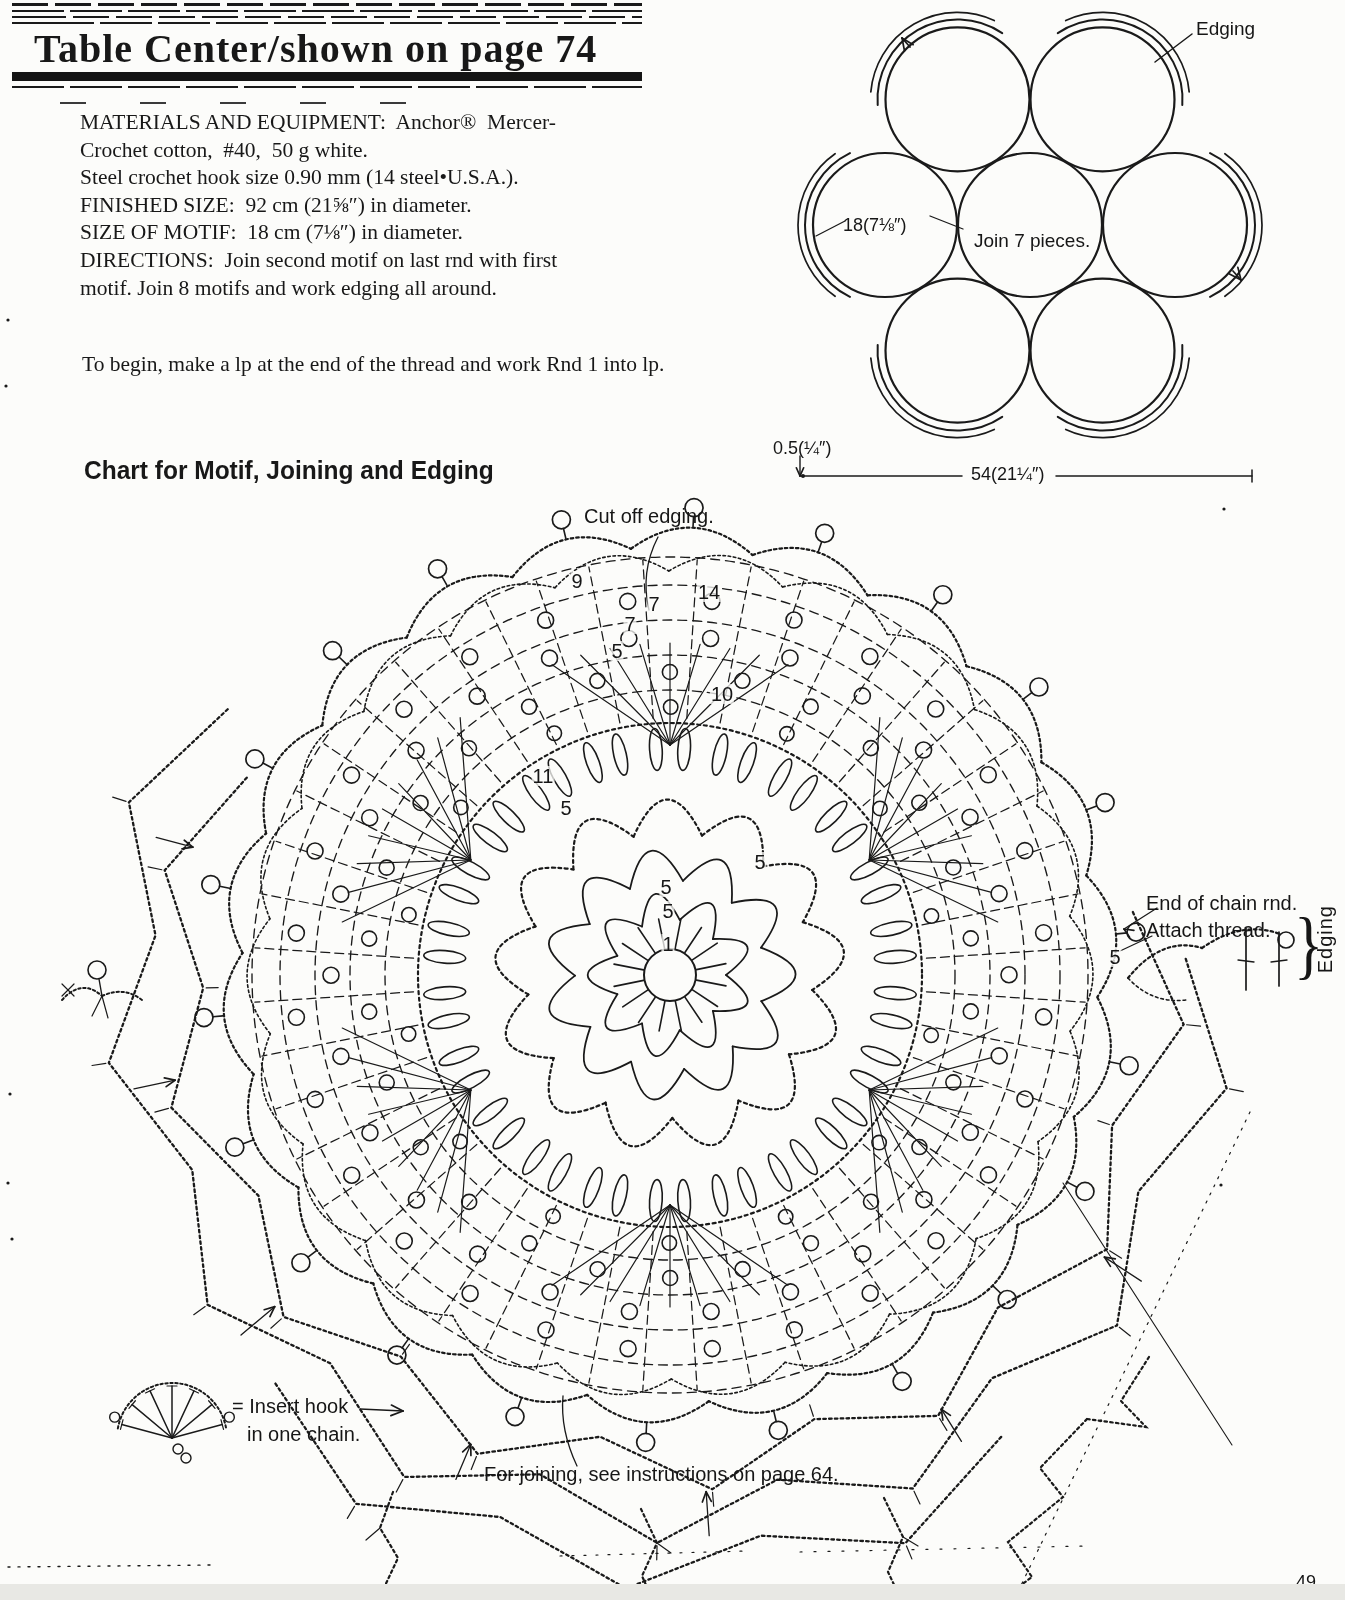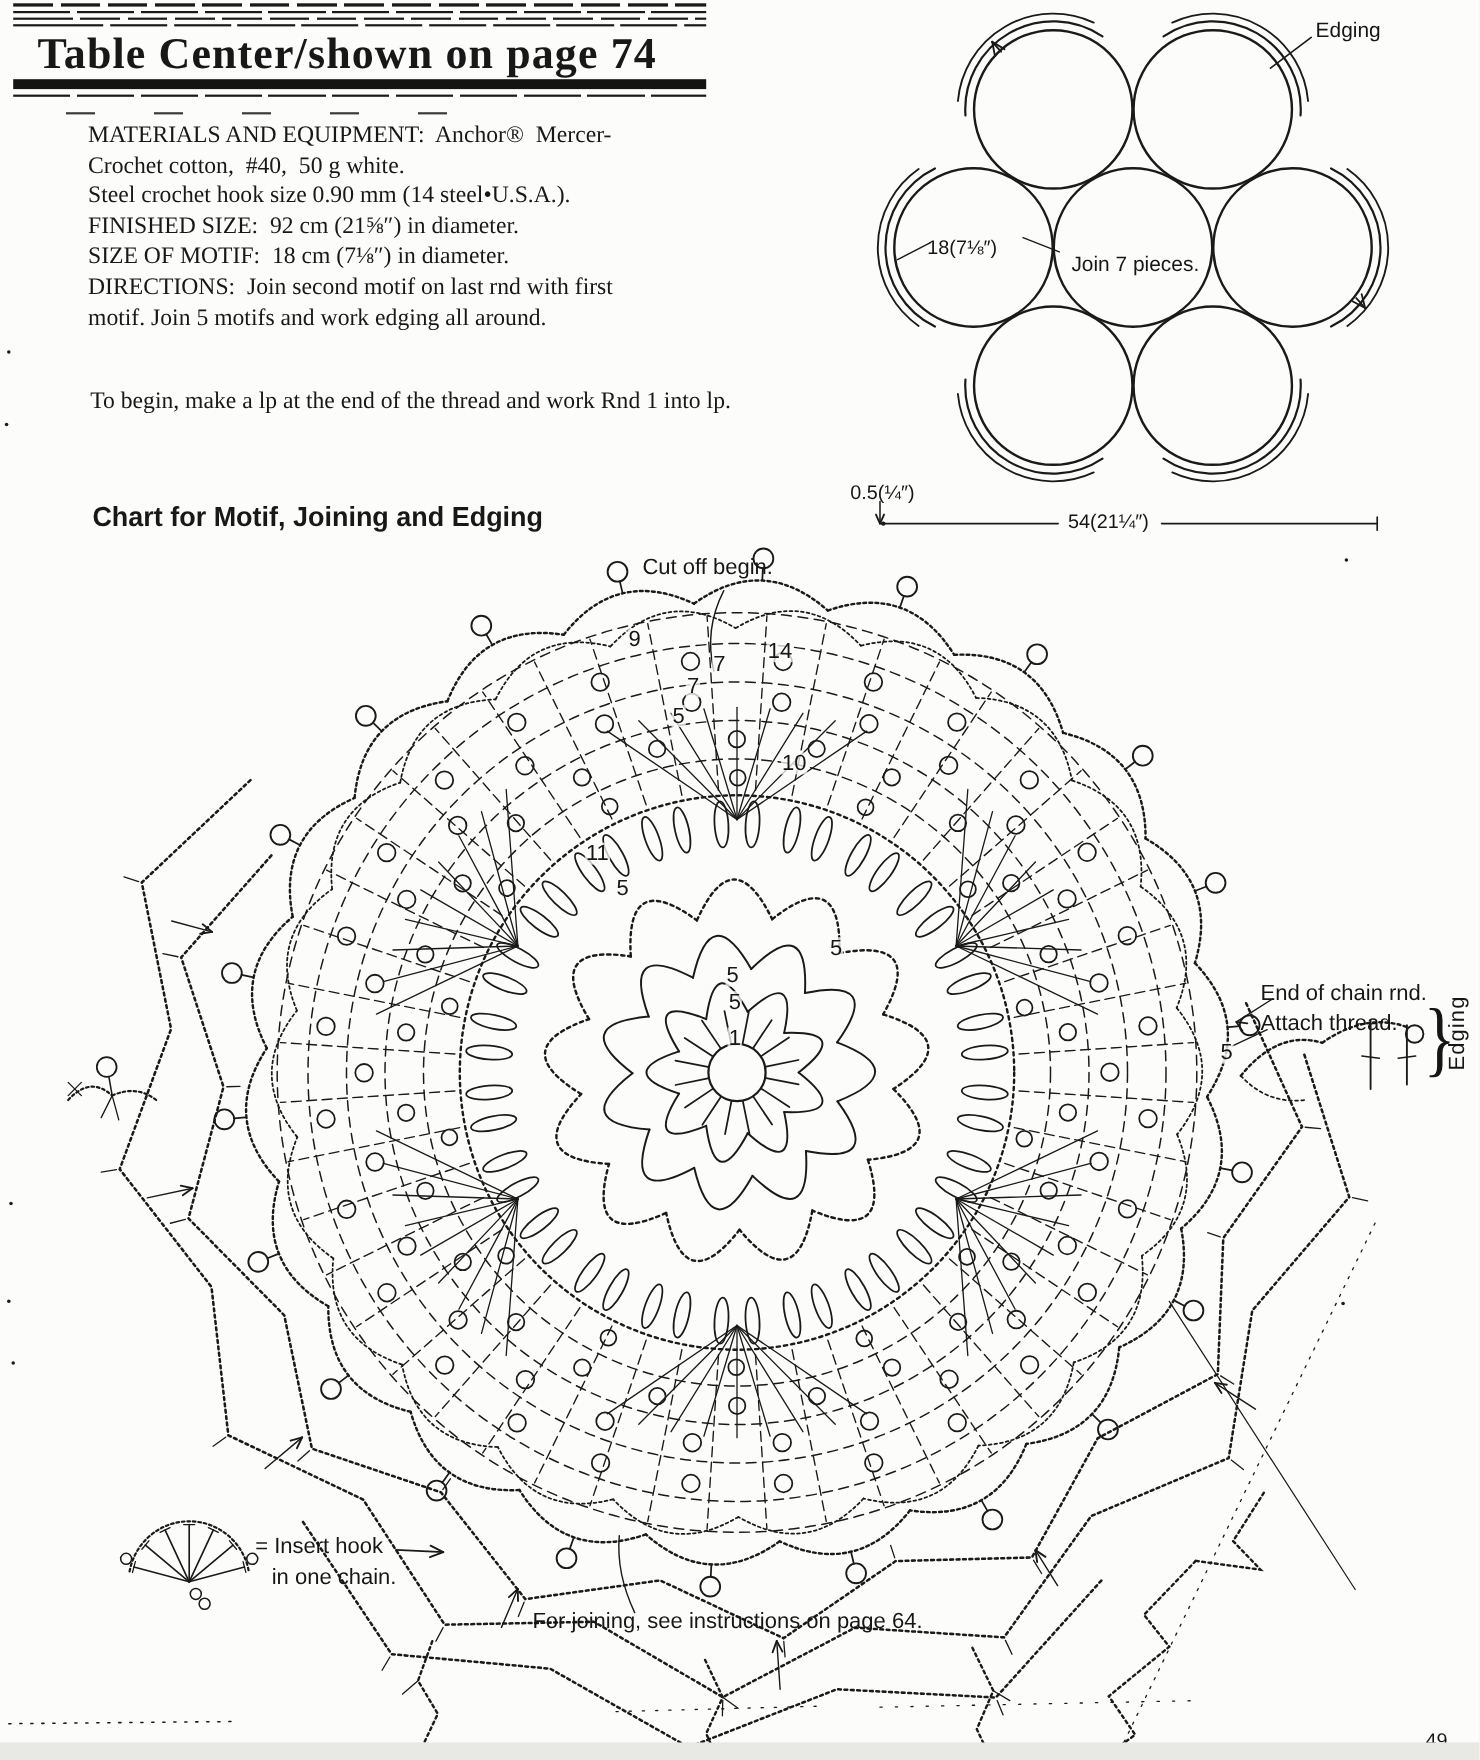--- a/index.html
+++ b/index.html
@@ -42,21 +42,21 @@
   <div class="rule dash-line2" style="left:12px;top:86px;width:630px;height:2px;"></div>
   <div class="rule dash-faint" style="left:60px;top:102px;width:390px;height:2px;"></div>
 
   <div class="intro">
     <div class="intro-line">MATERIALS AND EQUIPMENT:  Anchor®  Mercer-</div>
     <div class="intro-line">Crochet cotton,  #40,  50 g white.</div>
     <div class="intro-line">Steel crochet hook size 0.90 mm (14 steel•U.S.A.).</div>
     <div class="intro-line">FINISHED SIZE:  92 cm (21⅝″) in diameter.</div>
     <div class="intro-line">SIZE OF MOTIF:  18 cm (7⅛″) in diameter.</div>
     <div class="intro-line">DIRECTIONS:  Join second motif on last rnd with first</div>
-    <div class="intro-line">motif. Join 5 motifs and work edging all around.</div>
+    <div class="intro-line">motif. Join 8 motifs and work edging all around.</div>
   </div>
 
   <div class="begin">To begin, make a lp at the end of the thread and work Rnd 1 into lp.</div>
   <div class="chart-heading">Chart for Motif, Joining and Edging</div>
 
   <svg id="art" width="1345" height="1600" viewBox="0 0 1345 1600">
       <circle cx="1175" cy="225" r="72" stroke="#1a1a1a" stroke-width="2.2" fill="none" stroke-linecap="round"></circle>
       <path d="M1210.0696917431262,153.09647629606664 A80,80 0 0 1 1210.0696917431262,296.9035237039334" stroke="#1a1a1a" stroke-width="2" fill="none" stroke-linecap="round"></path>
       <path d="M1224.901149962541,153.73377214685772 A87,87 0 0 1 1224.901149962541,296.26622785314225" stroke="#1a1a1a" stroke-width="1.7" fill="none" stroke-linecap="round"></path>
       <circle cx="1102.5" cy="350.5736835487436" r="72" stroke="#1a1a1a" stroke-width="2.2" fill="none" stroke-linecap="round"></circle>
@@ -587,21 +587,21 @@
       <circle cx="1224" cy="509" r="1.6" fill="#1a1a1a"></circle>
       <circle cx="1221" cy="1185" r="1.6" fill="#1a1a1a"></circle>
     </svg>
 
   <span class="lbl" style="left:1196px;top:18px;font-size:19px;">Edging</span>
   <span class="lbl small" style="left:843px;top:203px;margin-top:12px;">18(7⅛″)</span>
   <span class="lbl" style="left:974px;top:230px;font-size:19px;">Join 7 pieces.</span>
   <span class="lbl small" style="left:773px;top:438px;">0.5(¼″)</span>
   <span class="lbl small on-paper" style="left:966px;top:464px;">54(21¼″)</span>
 
-  <span class="lbl" style="left:584px;top:505px;">Cut off begin.</span>
+  <span class="lbl" style="left:584px;top:505px;">Cut off edging.</span>
   <span class="lbl" style="left:1146px;top:892px;">End of chain rnd.</span>
   <span class="lbl" style="left:1146px;top:919px;">Attach thread.</span>
   <span class="lbl brace" style="left:1294px;top:904px;">}</span>
   <span class="lbl edging-vert" style="left:1314px;top:905px;">Edging</span>
   <span class="lbl" style="left:232px;top:1395px;">= Insert hook</span>
   <span class="lbl" style="left:247px;top:1423px;">in one chain.</span>
   <span class="lbl" style="left:484px;top:1463px;">For joining, see instructions on page 64.</span>
 
   <span class="lbl num" style="left:577px;top:581px;">9</span>
   <span class="lbl num" style="left:709px;top:592px;">14</span>

